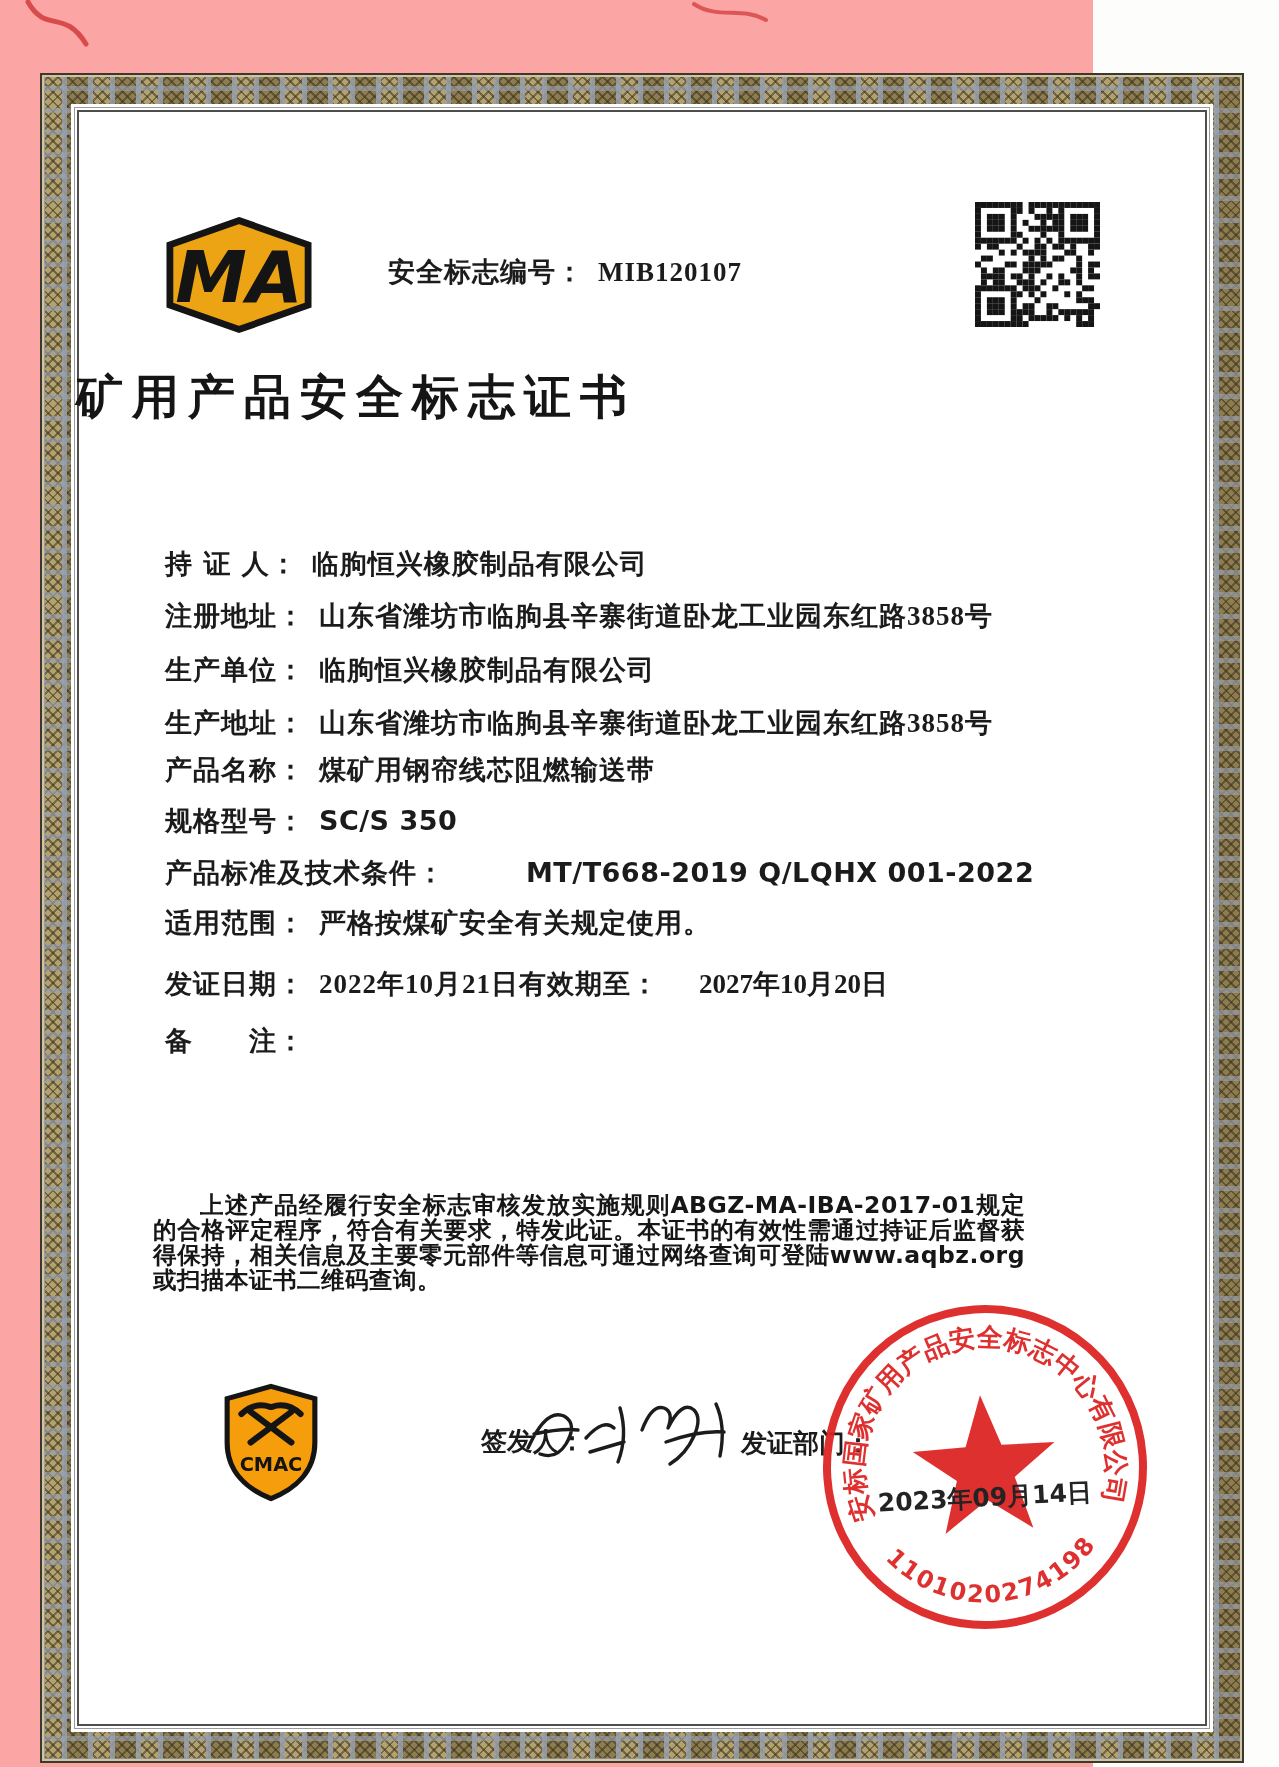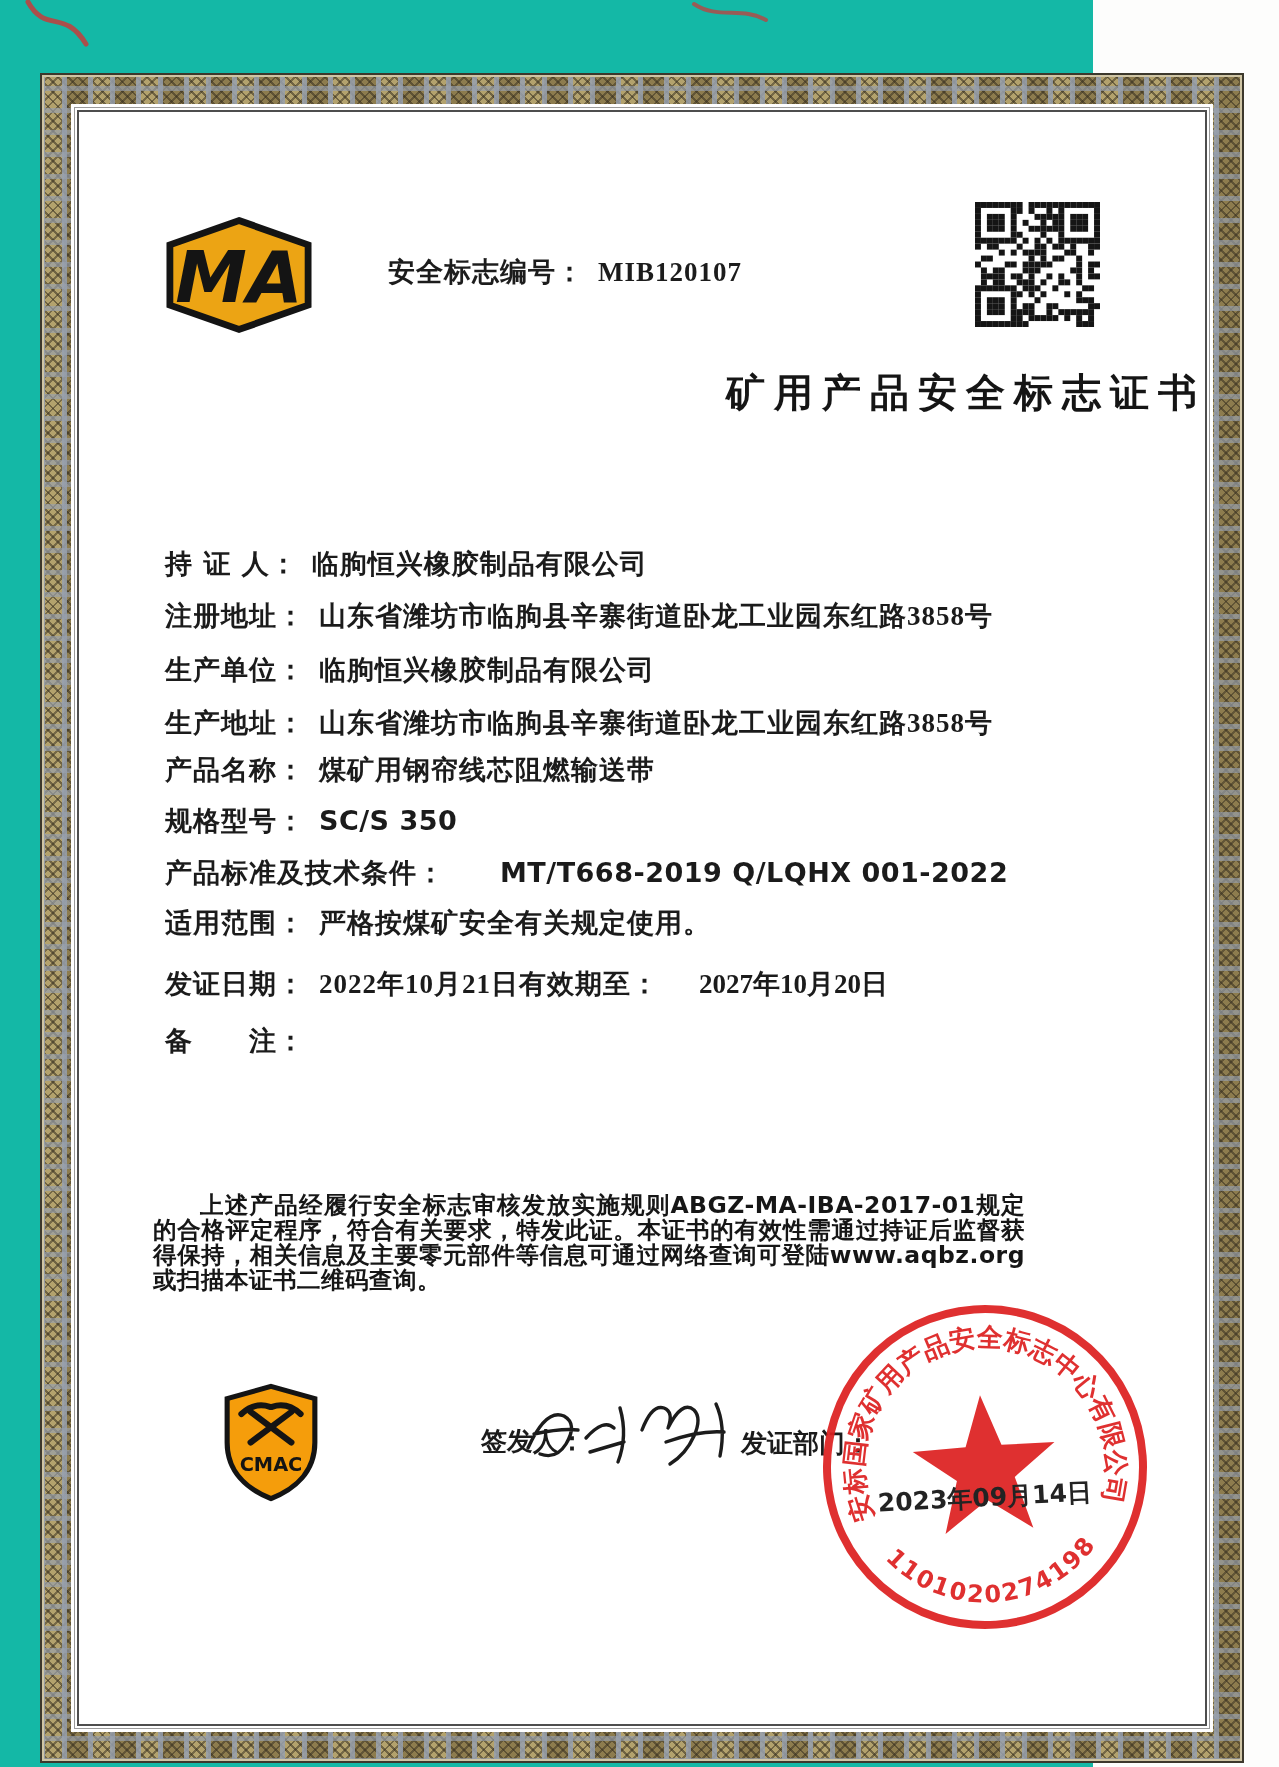--- a/index.html
+++ b/index.html
@@ -1,18 +1,18 @@
 <!DOCTYPE html>
 <html><head>
 <meta charset="utf-8">
 <style>
   * { margin:0; padding:0; box-sizing:border-box; }
   html,body { width:1279px; height:1767px; background:#fdfdfc; overflow:hidden;
               font-family:"DejaVu Sans","Liberation Sans",sans-serif; }
-  #page { position:relative; width:1093px; height:1767px; background:#14b8a6; }
+  #page { position:relative; width:1093px; height:1767px; background:#fca5a5; }
 
   
   .frame { position:absolute; left:40px; top:73px; width:1204px; height:1690px;
            padding:31px;
            background-color:#9c8a56;
            background-image:
              repeating-linear-gradient(90deg, rgba(151,160,174,.85) 0 5px, transparent 5px 22px, rgba(151,160,174,.85) 22px 27px, transparent 27px 48px),
              repeating-linear-gradient(0deg, rgba(151,160,174,.65) 0 5px, transparent 5px 22px),
              repeating-linear-gradient(45deg, rgba(56,48,32,.55) 0 2px, transparent 2px 7px),
              repeating-linear-gradient(-45deg, rgba(56,48,32,.5) 0 2px, transparent 2px 7px),
@@ -20,26 +20,26 @@
            box-shadow: inset 0 0 0 2px #3c382c, inset 0 0 0 4px #cfc5a5; }
   .sheet { width:100%; height:100%; background:#ffffff; padding:6px; }
   .sheetline { width:100%; height:100%; border:2.5px solid #4e4e4e;
                outline:1.5px solid #9a9a9a; outline-offset:2px; background:#fff; }
 
   .abs { position:absolute; }
 
   .certno { left:388px; top:254px; font-size:27px; font-weight:700; color:#1c1c1c; letter-spacing:1px; }
   .certno .num { font-family:"Liberation Serif","DejaVu Serif",serif; font-weight:600; letter-spacing:1px; padding-left:14px; }
 
-  .title { left:76px; top:366px; width:1130px; text-align:right;
-           font-size:39px; font-weight:900; color:#151515; letter-spacing:9px; }
+  .title { left:76px; top:366px; width:1130px; text-align:left;
+           font-size:47px; font-weight:900; color:#151515; letter-spacing:9px; }
 
   .row { left:165px; font-size:27px; font-weight:700; color:#1b1b1b; white-space:nowrap; }
   .row .lbl { letter-spacing:1px; margin-right:14px; }
-  .row .lbl.wide { margin-right:55px; }
+  .row .lbl.wide { margin-right:81px; }
   .row .val { font-family:"Liberation Serif","DejaVu Serif",serif; font-weight:700; letter-spacing:1px; }
   .row .val.tech { font-family:"DejaVu Sans","Liberation Sans",sans-serif; letter-spacing:0.5px; }
   .row .lbl2 { letter-spacing:1px; }
   .row .val2 { margin-left:40px; font-family:"Liberation Serif","DejaVu Serif",serif; font-weight:700; }
 
   .statement { left:153px; top:1193px; width:872px; font-size:23.5px; line-height:25px;
                font-weight:700; color:#161616; text-align:justify; text-indent:2em; letter-spacing:0.5px; }
 
   .footrow { font-size:26px; font-weight:700; color:#1b1b1b;margin-left:44px; }
 

